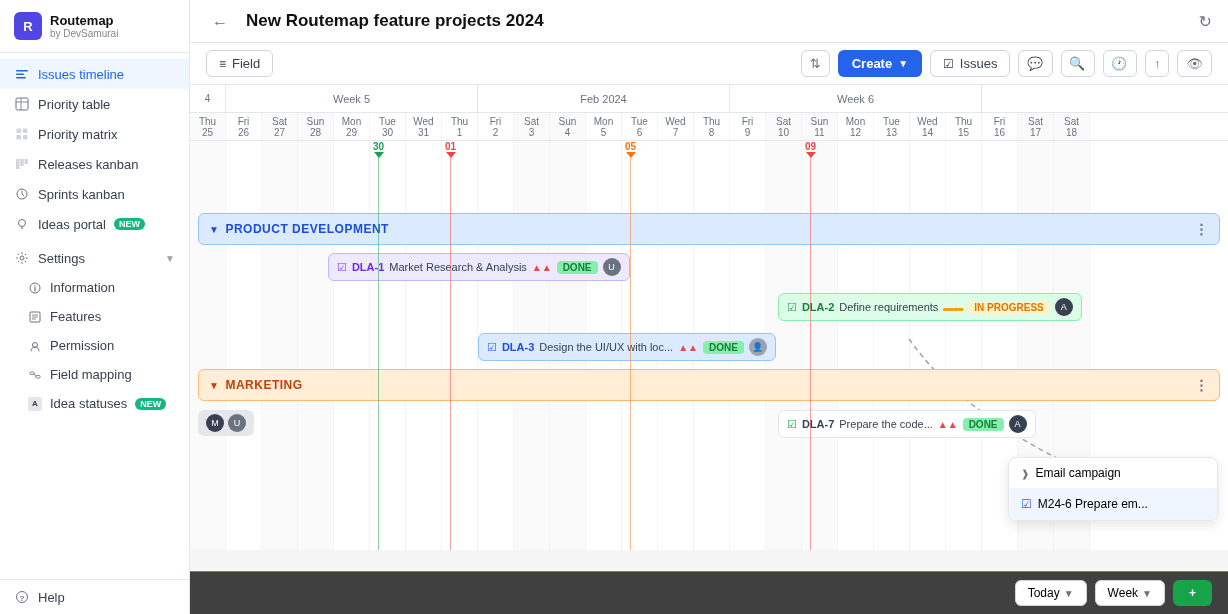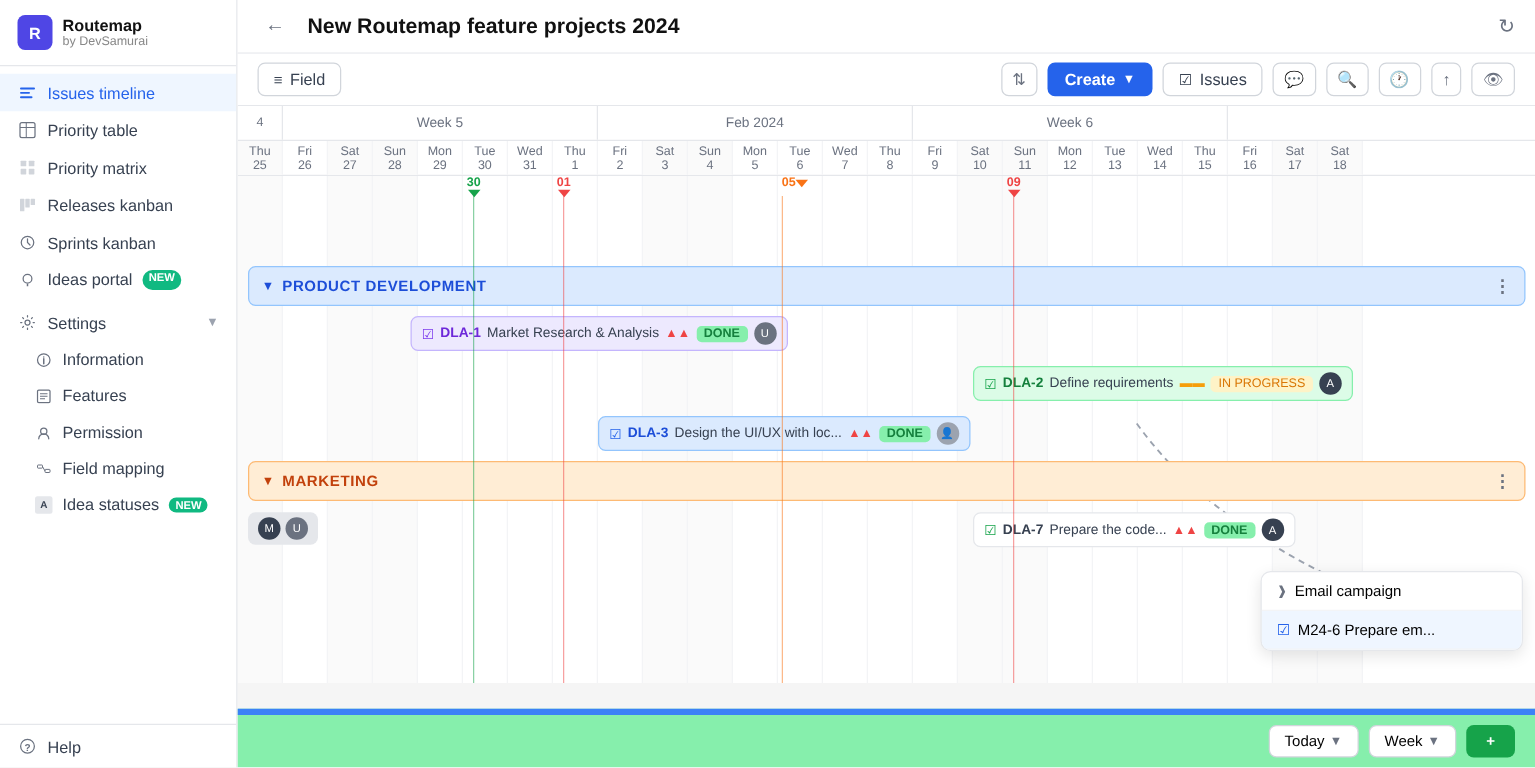--- a/index.html
+++ b/index.html
@@ -68,21 +68,21 @@
     <div style="display:flex;align-items:center;gap:8px;padding:7px 14px;cursor:pointer;color:#374151;font-size:13px;">
       <span style="width:16px;height:16px;display:flex;align-items:center;justify-content:center;">
         <svg width="14" height="14" viewBox="0 0 14 14" fill="none">
             <circle cx="7" cy="7" r="5" stroke="#6b7280" stroke-width="1" fill="none"></circle>
             <path d="M7 4v3l2 2" stroke="#6b7280" stroke-width="1" stroke-linecap="round"></path>
           </svg>
       </span>
       <span>Sprints kanban</span>
     </div>
 
-    <div style="display:flex;gap:8px;padding:7px 14px;cursor:pointer;color:#374151;font-size:13px;">
+    <div style="display:flex;align-items:center;gap:8px;padding:7px 14px;cursor:pointer;color:#374151;font-size:13px;">
       <span style="width:16px;height:16px;display:flex;align-items:center;justify-content:center;">
         <svg width="14" height="14" viewBox="0 0 14 14" fill="none">
             <circle cx="7" cy="6" r="3.5" stroke="#6b7280" stroke-width="1" fill="none"></circle>
             <line x1="7" y1="10" x2="7" y2="12" stroke="#6b7280" stroke-width="1.2"></line>
           </svg>
       </span>
       <span>Ideas portal</span>
       <span style="background:#10b981;color:white;font-size:9px;padding:1px 5px;border-radius:10px;font-weight:600;">NEW</span>
     </div>
 
@@ -347,21 +347,21 @@
           <div style="position:absolute;top:-48px;background:#dcfce7;border:1px solid #4ade80;color:#15803d;font-size:11px;padding:3px 8px;border-radius:4px;white-space:nowrap;">Finish testing fe...</div>
         </div>
 
         <div style="position:absolute;top:0;left:255px;display:flex;flex-direction:column;align-items:center;z-index:6;">
           <span style="font-size:10px;font-weight:600;color:#ef4444;">01</span>
           <div style="width:0;height:0;border-left:5px solid transparent;border-right:5px solid transparent;border-top:6px solid #ef4444;"></div>
           <div style="position:absolute;top:16px;width:1px;height:450px;background:#ef4444;opacity:0.5;"></div>
           <div style="position:absolute;top:-48px;background:#fee2e2;border:1px solid #f87171;color:#b91c1c;font-size:11px;padding:3px 8px;border-radius:4px;white-space:nowrap;">Bug fix</div>
         </div>
 
-        <div style="position:absolute;top:0;left:435px;display:flex;flex-direction:row;align-items:center;z-index:6;">
+        <div style="position:absolute;top:0;left:435px;display:flex;flex-direction:column;align-items:center;z-index:6;">
           <span style="font-size:10px;font-weight:600;color:#f97316;">05</span>
           <div style="width:0;height:0;border-left:5px solid transparent;border-right:5px solid transparent;border-top:6px solid #f97316;"></div>
           <div style="position:absolute;top:16px;width:1px;height:450px;background:#f97316;opacity:0.5;"></div>
           <div style="position:absolute;top:-48px;background:#ffedd5;border:1px solid #fb923c;color:#c2410c;font-size:11px;padding:3px 8px;border-radius:4px;white-space:nowrap;">Start developing</div>
         </div>
 
         <div style="position:absolute;top:0;left:615px;display:flex;flex-direction:column;align-items:center;z-index:6;">
           <span style="font-size:10px;font-weight:600;color:#ef4444;">09</span>
           <div style="width:0;height:0;border-left:5px solid transparent;border-right:5px solid transparent;border-top:6px solid #ef4444;"></div>
           <div style="position:absolute;top:16px;width:1px;height:450px;background:#ef4444;opacity:0.5;"></div>
@@ -387,21 +387,21 @@
               <span style="width:18px;height:18px;border-radius:50%;background:#6b7280;display:inline-flex;align-items:center;justify-content:center;font-size:9px;color:white;">U</span>
             </div>
           </div>
 
           <div style="position:relative;height:36px;margin:4px 0;">
             <div style="position:absolute;left:580px;top:4px;display:inline-flex;align-items:center;gap:5px;padding:4px 8px;border-radius:6px;font-size:11px;background:#dcfce7;border:1px solid #86efac;cursor:pointer;">
               <span style="color:#16a34a;">☑</span>
               <span style="font-weight:600;color:#15803d;">DLA-2</span>
               <span style="color:#374151;">Define requirements</span>
               <span style="color:#f59e0b;font-size:10px;">▬▬</span>
-              <span style="background:#fef3c7;color:#d97706;padding:1px 6px;border-radius:4px;font-size:10px;font-weight:400;">IN PROGRESS</span>
+              <span style="background:#fef3c7;color:#d97706;padding:1px 6px;border-radius:4px;font-size:10px;font-weight:700;">IN PROGRESS</span>
               <span style="width:18px;height:18px;border-radius:50%;background:#374151;display:inline-flex;align-items:center;justify-content:center;font-size:9px;color:white;">A</span>
             </div>
           </div>
 
           <div style="position:relative;height:36px;margin:4px 0;">
             <div style="position:absolute;left:280px;top:4px;display:inline-flex;align-items:center;gap:5px;padding:4px 8px;border-radius:6px;font-size:11px;background:#dbeafe;border:1px solid #93c5fd;cursor:pointer;">
               <span style="color:#2563eb;">☑</span>
               <span style="font-weight:600;color:#1d4ed8;">DLA-3</span>
               <span style="color:#374151;">Design the UI/UX with loc...</span>
               <span style="color:#ef4444;font-size:10px;">▲▲</span>
@@ -447,21 +447,21 @@
           <div style="padding:8px 12px;font-size:12px;border-bottom:1px solid #f3f4f6;cursor:pointer;display:flex;align-items:center;gap:6px;background:#eff6ff;">
             <span style="color:#2563eb;font-size:12px;">☑</span>
             <span>M24-6 Prepare em...</span>
           </div>
         </div>
 
       </div>
     </div>
   </div>
 
-  <div style="display:flex;justify-content:flex-end;gap:8px;padding:8px 16px;background:#86efac;border-top:5px solid #3b82f6;margin-top:21px;">
+  <div style="display:flex;justify-content:flex-end;gap:8px;padding:8px 16px;background:#404040;border-top:1px solid #3b82f6;margin-top:21px;">
     <button style="padding:5px 12px;border:1px solid #d1d5db;border-radius:6px;background:#fff;cursor:pointer;font-size:12px;display:flex;align-items:center;gap:4px;">
       <span>Today</span>
       <span style="font-size:10px;color:#6b7280;">▼</span>
     </button>
     <button style="padding:5px 12px;border:1px solid #d1d5db;border-radius:6px;background:#fff;cursor:pointer;font-size:12px;display:flex;align-items:center;gap:4px;">
       <span>Week</span>
       <span style="font-size:10px;color:#6b7280;">▼</span>
     </button>
     <button style="padding:5px 16px;border:none;border-radius:6px;background:#16a34a;color:white;cursor:pointer;font-size:12px;font-weight:600;">+</button>
   </div>

